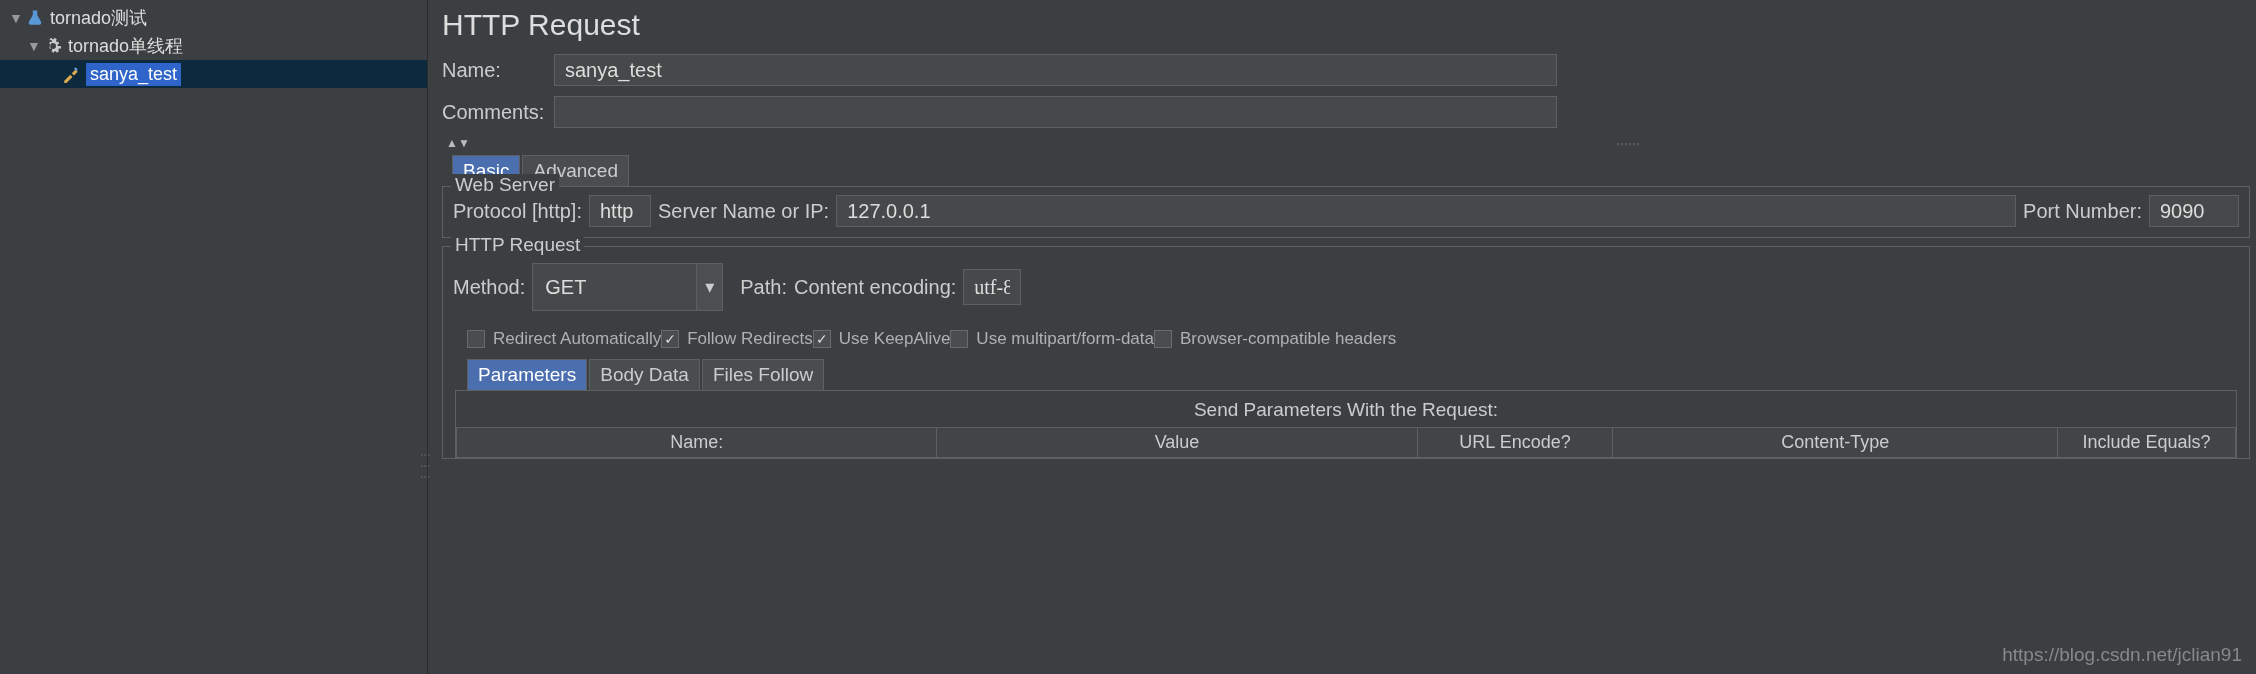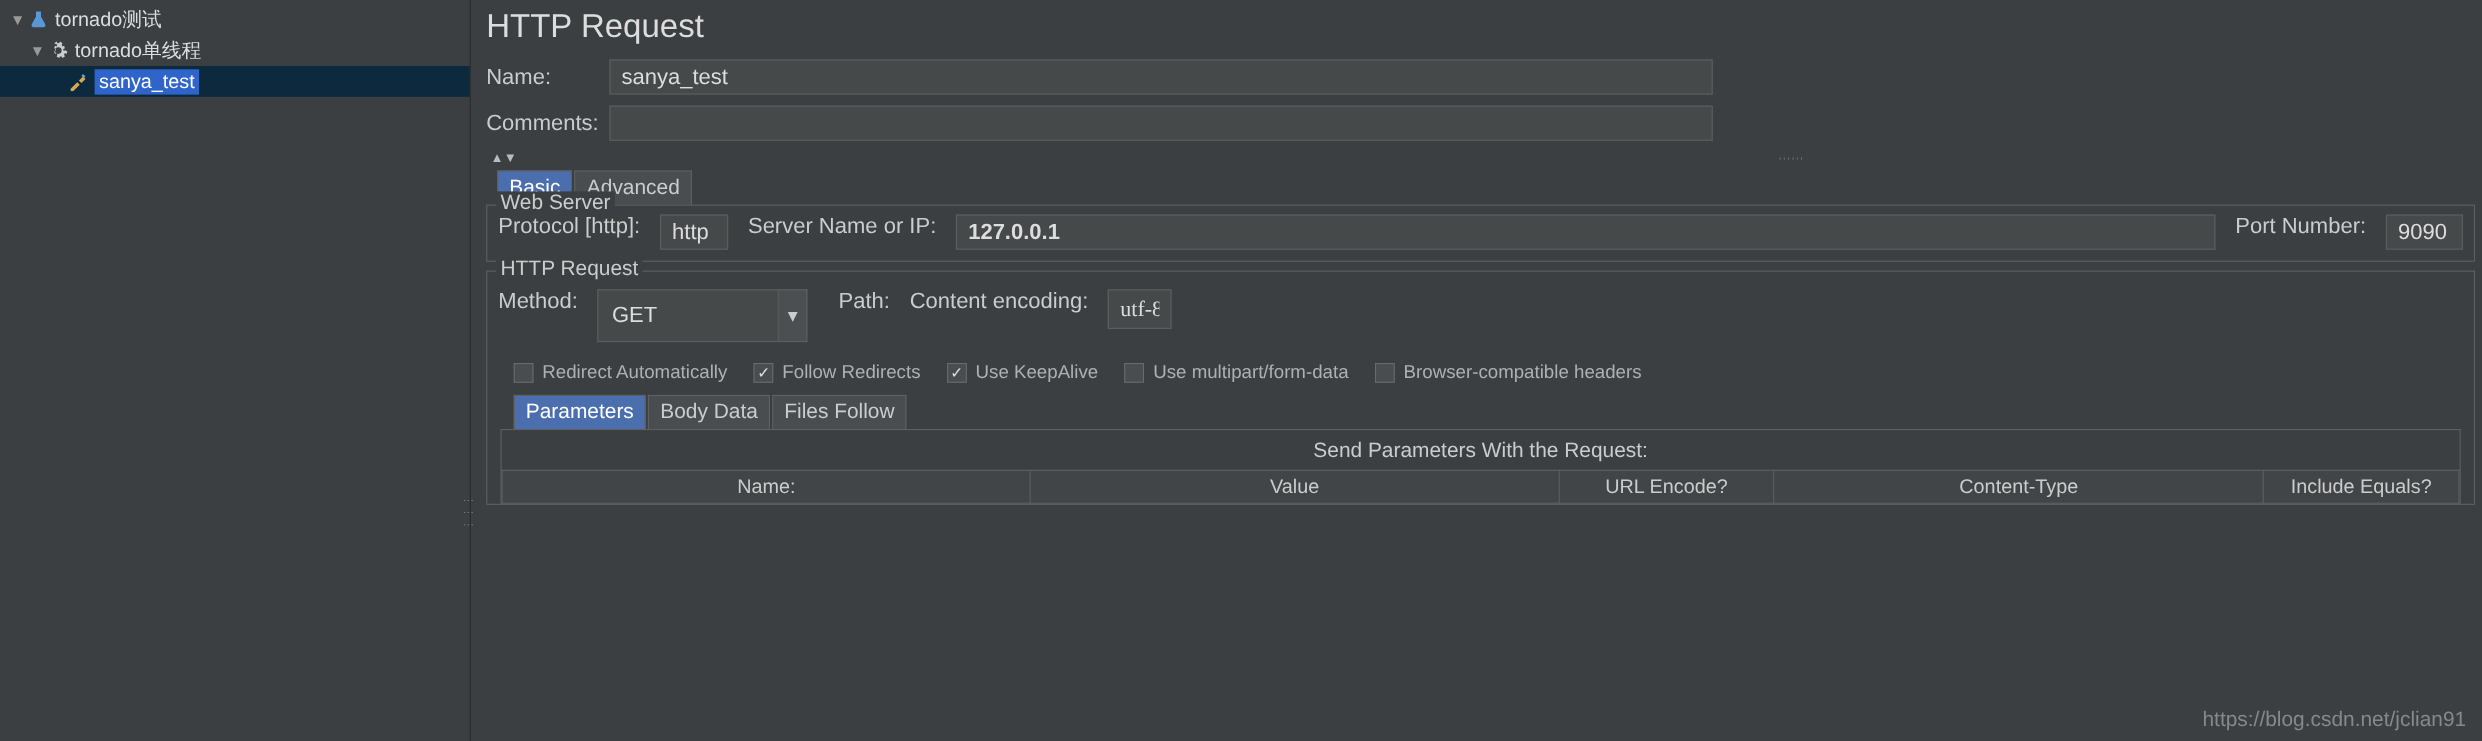--- a/index.html
+++ b/index.html
@@ -138,27 +138,27 @@
       position: absolute;
       top: -13px;
       left: 8px;
       background: #3c3f41;
       padding: 0 4px;
       color: #cccccc;
       font-size: 19px;
     }
     .fs-row {
       display: flex;
-      align-items: flex-start;
-      gap: 18px;
+      align-items: center;
+      gap: 7px;
     }
     .fs-label { color: #cccccc; font-size: 20px; }
     .input-sm { width: 62px; }
-    .input-ip { flex: 1; font-weight: bold; }
-    .input-port { width: 70px; }
+    .input-ip { flex: 1; }
+    .input-port { width: 90px; }
 
     .select-wrap {
       display: flex;
       align-items: stretch;
       height: 48px;
     }
     .select-box {
       background: #45494a;
       border: 1px solid #5e6060;
       color: #dddddd;
@@ -177,21 +177,20 @@
       align-items: center;
       justify-content: center;
       color: #ccc;
       cursor: pointer;
     }
     .input-path { flex: 1; height: 36px; }
     .input-enc { width: 58px; height: 36px; font-family: Liberation Serif, serif; }
 
     .checks {
       display: flex;
-      gap: 24px;
       margin-top: 18px;
       margin-bottom: 10px;
       padding-left: 14px;
       align-items: center;
     }
     .check {
       display: flex;
       align-items: center;
       gap: 8px;
       color: #b0b0b0;

